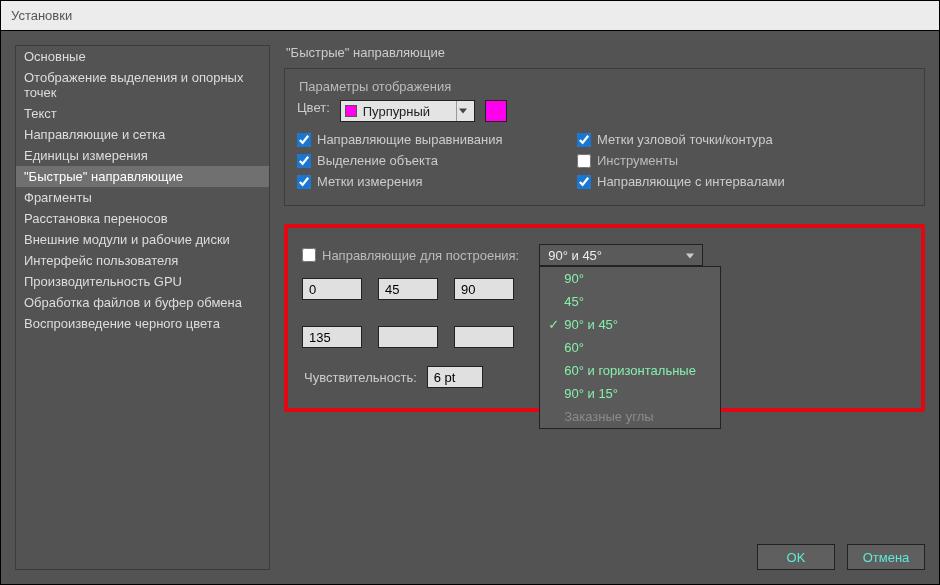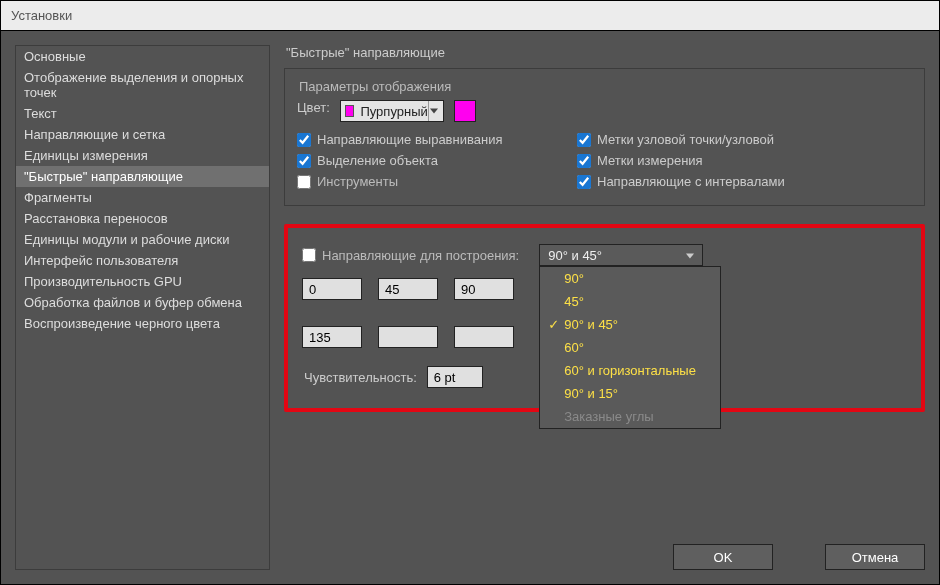--- a/index.html
+++ b/index.html
@@ -10,43 +10,43 @@
   .sidebar { width: 255px; border: 1px solid #3c3c3c; }
   .sidebar-item { padding: 3px 8px; color: #ddd; cursor: default; }
   .sidebar-item.selected { background: #707070; color: #fff; }
   .content { flex: 1 1 auto; position: relative; }
   .heading { color: #ccc; padding: 0 0 8px 2px; }
   .fieldset { border: 1px solid #3c3c3c; padding: 10px 12px 16px 12px; margin-bottom: 18px; position: relative; }
   .legend { color: #bbb; padding: 0 2px; margin-bottom: 0; }
   .row { display: flex; gap: 10px; margin-top: 6px; margin-bottom: 6px;}
   .label { color: #ccc; }
   select, input[type=text] { background: #e0e0e0; border: 1px solid #222; height: 22px; padding: 0 6px; font-size: 13px; color: #000;}
-  .color-select { width: 104px; display: flex; align-items: center; background:#e4e4e4; border:1px solid #222; height:22px; padding:0 4px; position: relative;}
+  .color-select { width: 135px; display: flex; align-items: center; background:#e4e4e4; border:1px solid #222; height:22px; padding:0 4px; position: relative;}
   .color-chip { width: 12px; height: 12px; background: #ff00ef; border:1px solid #555; margin-right:6px;}
   .color-select .txt { flex:1; color:#222;}
   .color-select .arrow { width:14px; height:100%; display:flex; align-items:center; justify-content:center; border-left:1px solid #999;}
   .color-swatch { width: 22px; height: 22px; background: #ff00ef; border:1px solid #222;}
   .checkgrid { display: grid; grid-template-columns: 280px 280px; row-gap: 6px; margin-top:10px;}
   .chk { display: flex; align-items: center; gap: 6px; color: #ccc; }
   .chk input { width: 14px; height: 14px; accent-color:#1976d2; }
   .chk.off label { color:#bbb;}
   .highlight { border: 4px solid #e30613; border-radius: 2px; padding:0; position: relative;}
   .hpad { padding: 12px 14px 20px 14px;}
   .angles-row { display:flex; align-items:center; gap:20px; margin-top:4px; margin-bottom:12px;}
   .angle-dd { width: 164px; height:22px; background:#5a5a5a; border:1px solid #222; color:#eee; display:flex; align-items:center; padding:0 8px; position: relative;}
   .angle-dd .arrow { margin-left:auto; }
   .dropdown { position:absolute; top:21px; left:-1px; width:182px; background:#5a5a5a; border:1px solid #222; z-index:50;}
-  .dropdown .opt { padding:4px 8px 4px 24px; color:#fde047; position: relative; }
+  .dropdown .opt { padding:4px 8px 4px 24px; color:#86efac; position: relative; }
   .dropdown .opt.sel::before { content:"✓"; position:absolute; left:8px;}
   .dropdown .opt.disabled { color:#8a8a8a; }
   .angle-inputs { display:flex; gap:16px; }
   .angle-inputs input { width:60px; }
   .sens-row { display:flex; align-items:center; gap:10px; margin-top:18px; margin-left:2px;}
   .footer { position:absolute; bottom:14px; right:14px; display:flex; gap:12px;}
-  .btn { width:100px; height:26px; background:#5f5f5f; border:1px solid #222; color:#ffffff; display:flex; align-items:center; justify-content:center;margin-left:40px; }
+  .btn { width:78px; height:26px; background:#5f5f5f; border:1px solid #222; color:#5eead4; display:flex; align-items:center; justify-content:center; }
   svg.caret { width:8px; height:8px; }
   svg.caret path { fill:#444; }
   .angle-dd svg.caret path { fill:#ccc; }
   .below { margin-top:26px;}
 </style>
 </head>
 <body>
 
 <div class="window">
   <div class="titlebar">
@@ -55,21 +55,21 @@
   <div class="body">
     <div class="sidebar" id="sidebar">
         <div class="sidebar-item">Основные</div>
         <div class="sidebar-item">Отображение выделения и опорных точек</div>
         <div class="sidebar-item">Текст</div>
         <div class="sidebar-item">Направляющие и сетка</div>
         <div class="sidebar-item">Единицы измерения</div>
         <div class="sidebar-item selected">"Быстрые" направляющие</div>
         <div class="sidebar-item">Фрагменты</div>
         <div class="sidebar-item">Расстановка переносов</div>
-        <div class="sidebar-item">Единицы модули и рабочие диски</div>
+        <div class="sidebar-item">Внешние модули и рабочие диски</div>
         <div class="sidebar-item">Интерфейс пользователя</div>
         <div class="sidebar-item">Производительность GPU</div>
         <div class="sidebar-item">Обработка файлов и буфер обмена</div>
         <div class="sidebar-item">Воспроизведение черного цвета</div>
       </div>
 
     <div class="content">
       <div class="heading">"Быстрые" направляющие</div>
 
       <div class="fieldset">
@@ -87,33 +87,33 @@
           </div>
           <div class="color-swatch"></div>
         </div>
         <div class="checkgrid" id="checkgrid">
             <div class="chk">
               <input type="checkbox" checked="" style="">
               <label>Направляющие выравнивания</label>
             </div>
             <div class="chk">
               <input type="checkbox" checked="" style="">
-              <label>Метки узловой точки/узловой</label>
+              <label>Метки узловой точки/контура</label>
             </div>
             <div class="chk">
               <input type="checkbox" checked="" style="">
               <label>Выделение объекта</label>
             </div>
+            <div class="chk off">
+              <input type="checkbox" style="">
+              <label>Инструменты</label>
+            </div>
             <div class="chk">
               <input type="checkbox" checked="" style="">
               <label>Метки измерения</label>
-            </div>
-            <div class="chk off">
-              <input type="checkbox" style="">
-              <label>Инструменты</label>
             </div>
             <div class="chk">
               <input type="checkbox" checked="" style="">
               <label>Направляющие с интервалами</label>
             </div>
           </div>
       </div>
 
       <div class="highlight">
         <div class="hpad">

